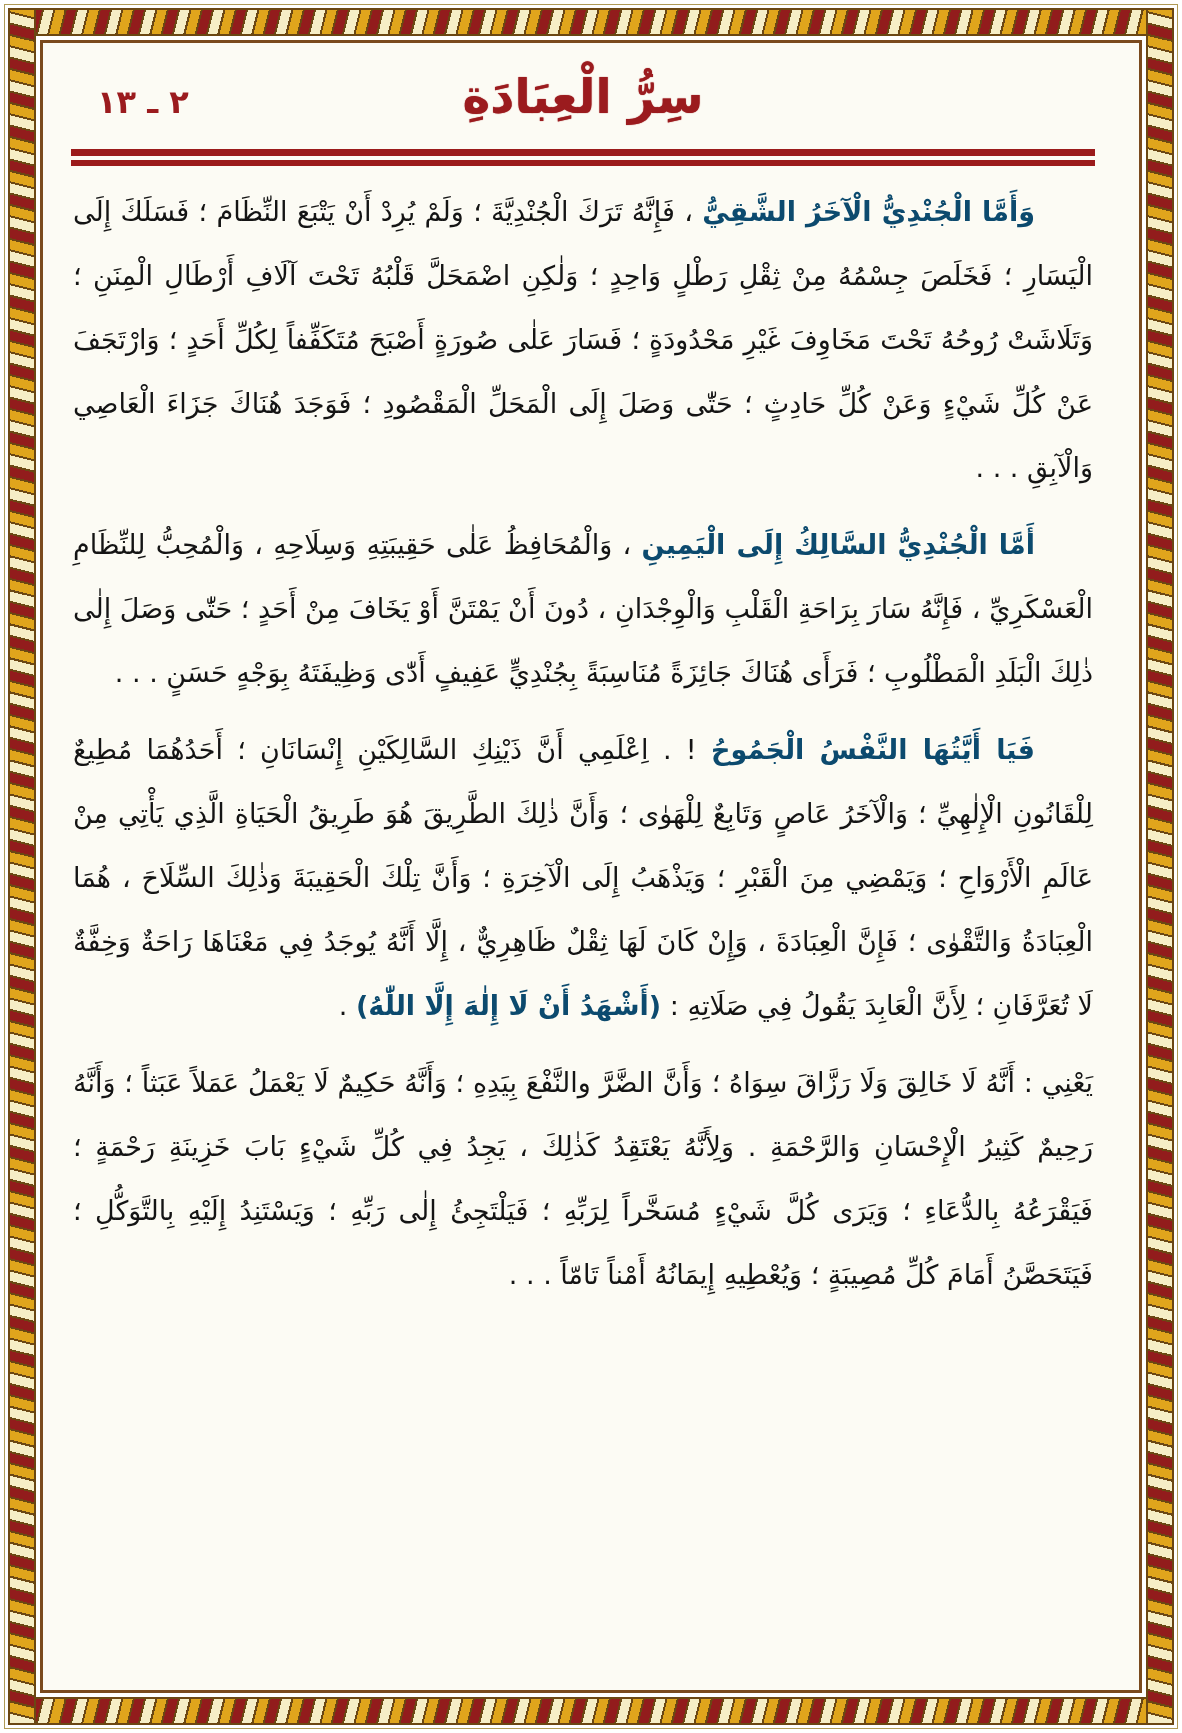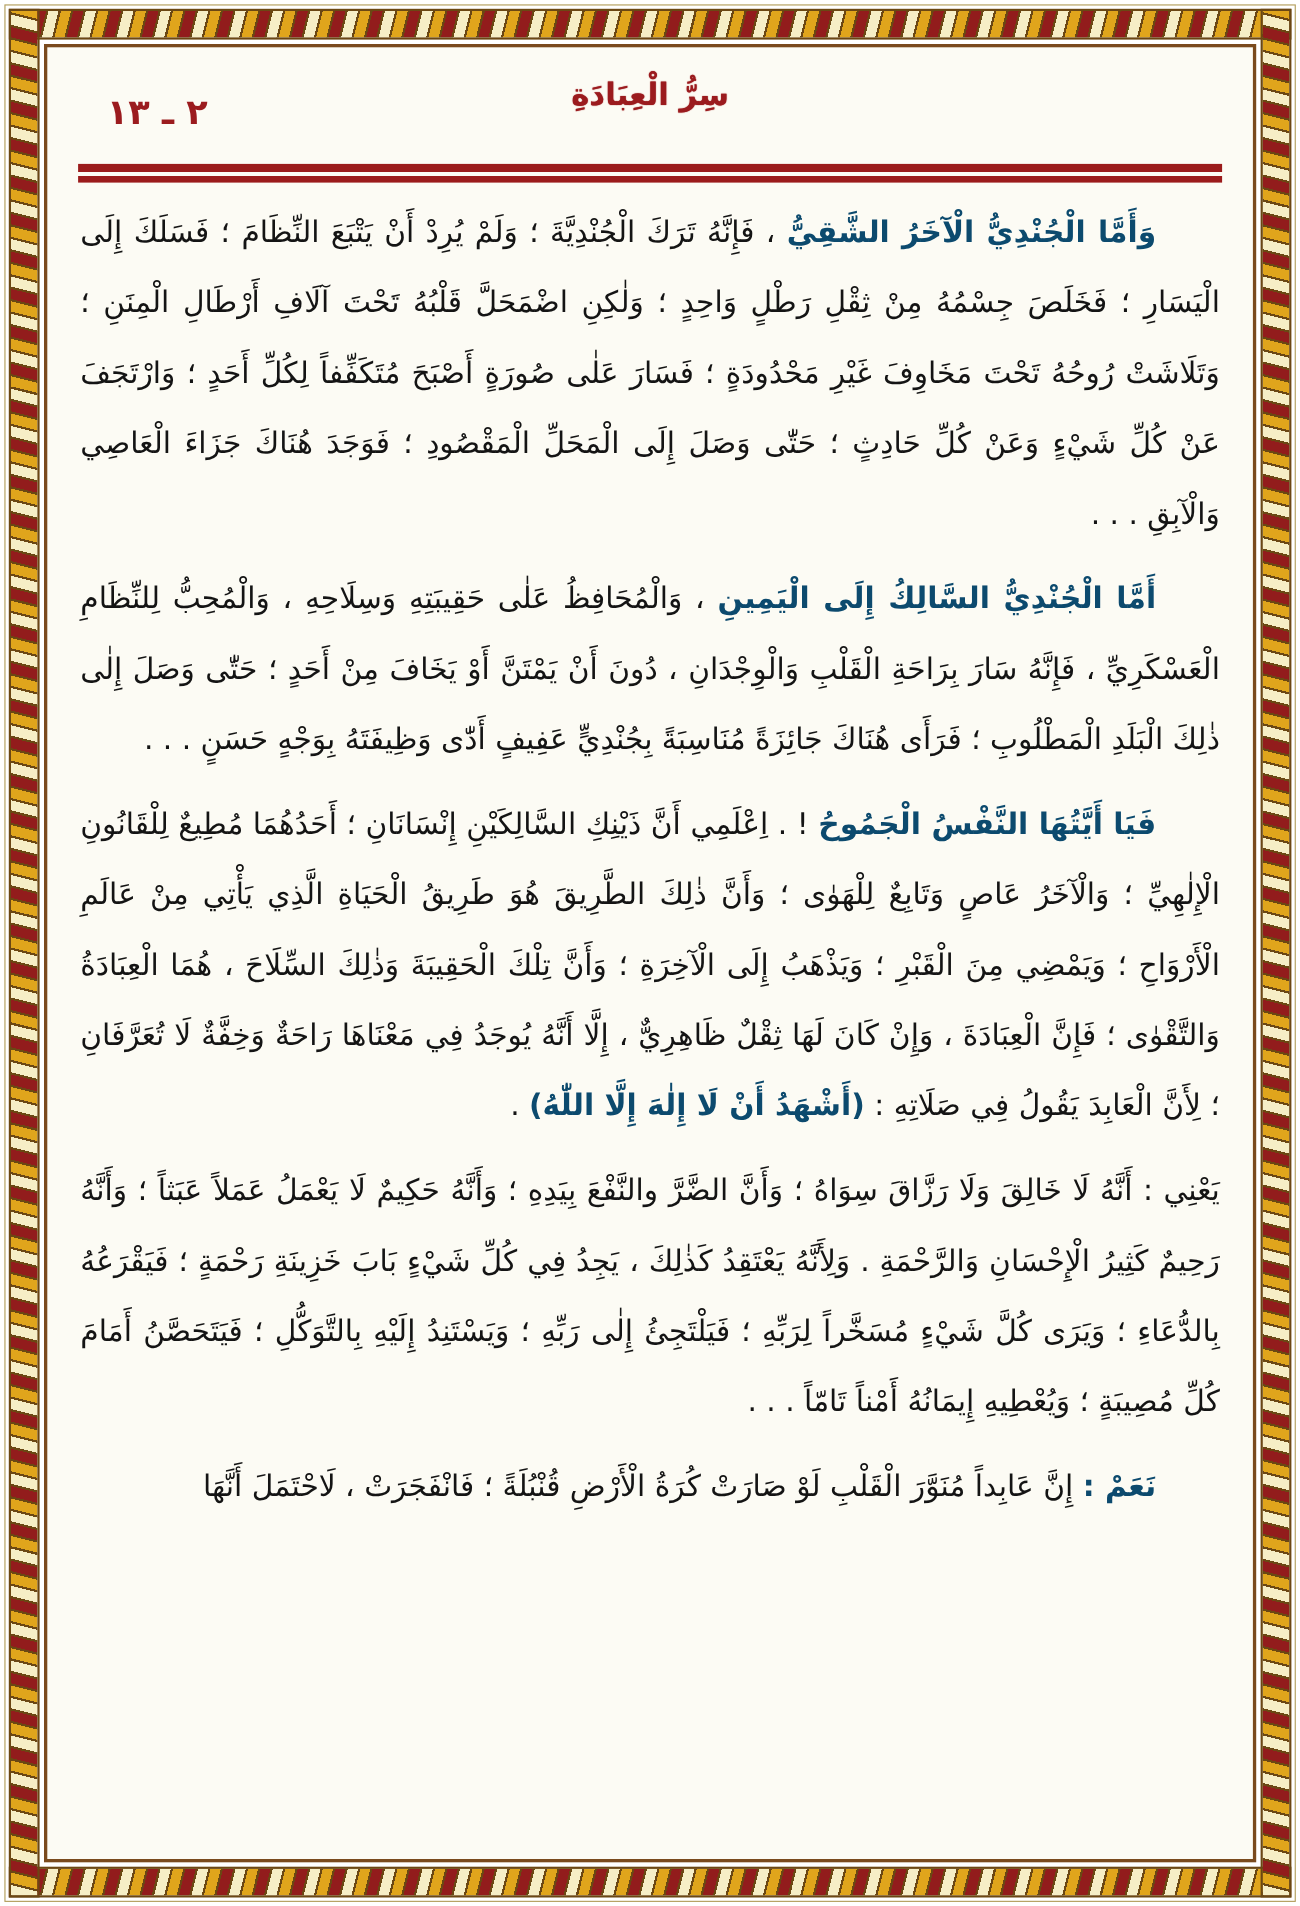--- a/index.html
+++ b/index.html
@@ -30,34 +30,34 @@
   .band.right{right:8px;top:8px;bottom:8px;width:28px;}
   .frame-hairline{position:absolute;inset:4px;border:1px solid #b09a55;pointer-events:none;}
   .frame-inner{
     position:absolute;inset:40px;
     border:3px solid #7a4a1d;
     background:#fcfbf4;
   }
   
   .content{
     position:absolute;inset:43px;
-    padding:22px 26px 0 26px;
+    padding:22px 42px 0 26px;
     box-sizing:border-box;
     direction:rtl;
   }
   .header{position:relative;height:78px;}
   .page-number{
     position:absolute;left:28px;top:18px;
     color:#9b1b1e;font-weight:bold;font-size:32px;
     letter-spacing:2px;
   }
   .page-title{
     position:absolute;left:0;right:0;top:4px;
     text-align:center;
-    color:#9b1b1e;font-weight:bold;font-size:28px;
+    color:#9b1b1e;font-weight:bold;font-size:47px;
     text-shadow:0 0 1px #9b1b1e;
   }
   .double-rule{
     height:17px;margin:6px 2px 0 2px;
     background:linear-gradient(to bottom,
       #9b1b1b 0 7px,transparent 7px 11px,#9b1b1b 11px 17px);
   }
   .body-text{
     margin-top:14px;
     padding:0 4px;
@@ -91,17 +91,16 @@
       <div class="page-title">سِرُّ الْعِبَادَةِ</div>
     </div>
 
     <div class="double-rule"></div>
 
     <div class="body-text" id="body-text">
         <p class="indent"><span class="run-red">وَأَمَّا الْجُنْدِيُّ الْآخَرُ الشَّقِيُّ</span><span class="run-black"> ، فَإِنَّهُ تَرَكَ الْجُنْدِيَّةَ ؛ وَلَمْ يُرِدْ أَنْ يَتْبَعَ النِّظَامَ ؛ فَسَلَكَ إِلَى الْيَسَارِ ؛ فَخَلَصَ جِسْمُهُ مِنْ ثِقْلِ رَطْلٍ وَاحِدٍ ؛ وَلٰكِنِ اضْمَحَلَّ قَلْبُهُ تَحْتَ آلَافِ أَرْطَالِ الْمِنَنِ ؛ وَتَلَاشَتْ رُوحُهُ تَحْتَ مَخَاوِفَ غَيْرِ مَحْدُودَةٍ ؛ فَسَارَ عَلٰى صُورَةٍ أَصْبَحَ مُتَكَفِّفاً لِكُلِّ أَحَدٍ ؛ وَارْتَجَفَ عَنْ كُلِّ شَيْءٍ وَعَنْ كُلِّ حَادِثٍ ؛ حَتّٰى وَصَلَ إِلَى الْمَحَلِّ الْمَقْصُودِ ؛ فَوَجَدَ هُنَاكَ جَزَاءَ الْعَاصِي وَالْآبِقِ . . .</span></p>
         <p class="indent"><span class="run-red">أَمَّا الْجُنْدِيُّ السَّالِكُ إِلَى الْيَمِينِ</span><span class="run-black"> ، وَالْمُحَافِظُ عَلٰى حَقِيبَتِهِ وَسِلَاحِهِ ، وَالْمُحِبُّ لِلنِّظَامِ الْعَسْكَرِيِّ ، فَإِنَّهُ سَارَ بِرَاحَةِ الْقَلْبِ وَالْوِجْدَانِ ، دُونَ أَنْ يَمْتَنَّ أَوْ يَخَافَ مِنْ أَحَدٍ ؛ حَتّٰى وَصَلَ إِلٰى ذٰلِكَ الْبَلَدِ الْمَطْلُوبِ ؛ فَرَأَى هُنَاكَ جَائِزَةً مُنَاسِبَةً بِجُنْدِيٍّ عَفِيفٍ أَدّٰى وَظِيفَتَهُ بِوَجْهٍ حَسَنٍ . . .</span></p>
         <p class="indent"><span class="run-red">فَيَا أَيَّتُهَا النَّفْسُ الْجَمُوحُ</span><span class="run-black"> ! . اِعْلَمِي أَنَّ ذَيْنِكِ السَّالِكَيْنِ إِنْسَانَانِ ؛ أَحَدُهُمَا مُطِيعٌ لِلْقَانُونِ الْإِلٰهِيِّ ؛ وَالْآخَرُ عَاصٍ وَتَابِعٌ لِلْهَوٰى ؛ وَأَنَّ ذٰلِكَ الطَّرِيقَ هُوَ طَرِيقُ الْحَيَاةِ الَّذِي يَأْتِي مِنْ عَالَمِ الْأَرْوَاحِ ؛ وَيَمْضِي مِنَ الْقَبْرِ ؛ وَيَذْهَبُ إِلَى الْآخِرَةِ ؛ وَأَنَّ تِلْكَ الْحَقِيبَةَ وَذٰلِكَ السِّلَاحَ ، هُمَا الْعِبَادَةُ وَالتَّقْوٰى ؛ فَإِنَّ الْعِبَادَةَ ، وَإِنْ كَانَ لَهَا ثِقْلٌ ظَاهِرِيٌّ ، إِلَّا أَنَّهُ يُوجَدُ فِي مَعْنَاهَا رَاحَةٌ وَخِفَّةٌ لَا تُعَرَّفَانِ ؛ لِأَنَّ الْعَابِدَ يَقُولُ فِي صَلَاتِهِ : </span><span class="run-red">(أَشْهَدُ أَنْ لَا إِلٰهَ إِلَّا اللّٰهُ)</span><span class="run-black"> .</span></p>
         <p><span class="run-black">يَعْنِي : أَنَّهُ لَا خَالِقَ وَلَا رَزَّاقَ سِوَاهُ ؛ وَأَنَّ الضَّرَّ والنَّفْعَ بِيَدِهِ ؛ وَأَنَّهُ حَكِيمٌ لَا يَعْمَلُ عَمَلاً عَبَثاً ؛ وَأَنَّهُ رَحِيمٌ كَثِيرُ الْإِحْسَانِ وَالرَّحْمَةِ . وَلِأَنَّهُ يَعْتَقِدُ كَذٰلِكَ ، يَجِدُ فِي كُلِّ شَيْءٍ بَابَ خَزِينَةِ رَحْمَةٍ ؛ فَيَقْرَعُهُ بِالدُّعَاءِ ؛ وَيَرَى كُلَّ شَيْءٍ مُسَخَّراً لِرَبِّهِ ؛ فَيَلْتَجِئُ إِلٰى رَبِّهِ ؛ وَيَسْتَنِدُ إِلَيْهِ بِالتَّوَكُّلِ ؛ فَيَتَحَصَّنُ أَمَامَ كُلِّ مُصِيبَةٍ ؛ وَيُعْطِيهِ إِيمَانُهُ أَمْناً تَامّاً . . .</span></p>
-        <p class="indent"><span class="run-red">نَعَمْ :</span><span class="run-black"> إِنَّ عَابِداً مُنَوَّرَ الْقَلْبِ لَوْ صَارَتْ كُرَةُ الْأَرْضِ قُنْبُلَةً ؛ فَانْفَجَرَتْ ، لَاحْتَمَلَ أَنَّهَا</span></p>
       </div>
 
   </div>
 </div>
 
 </body></html>

